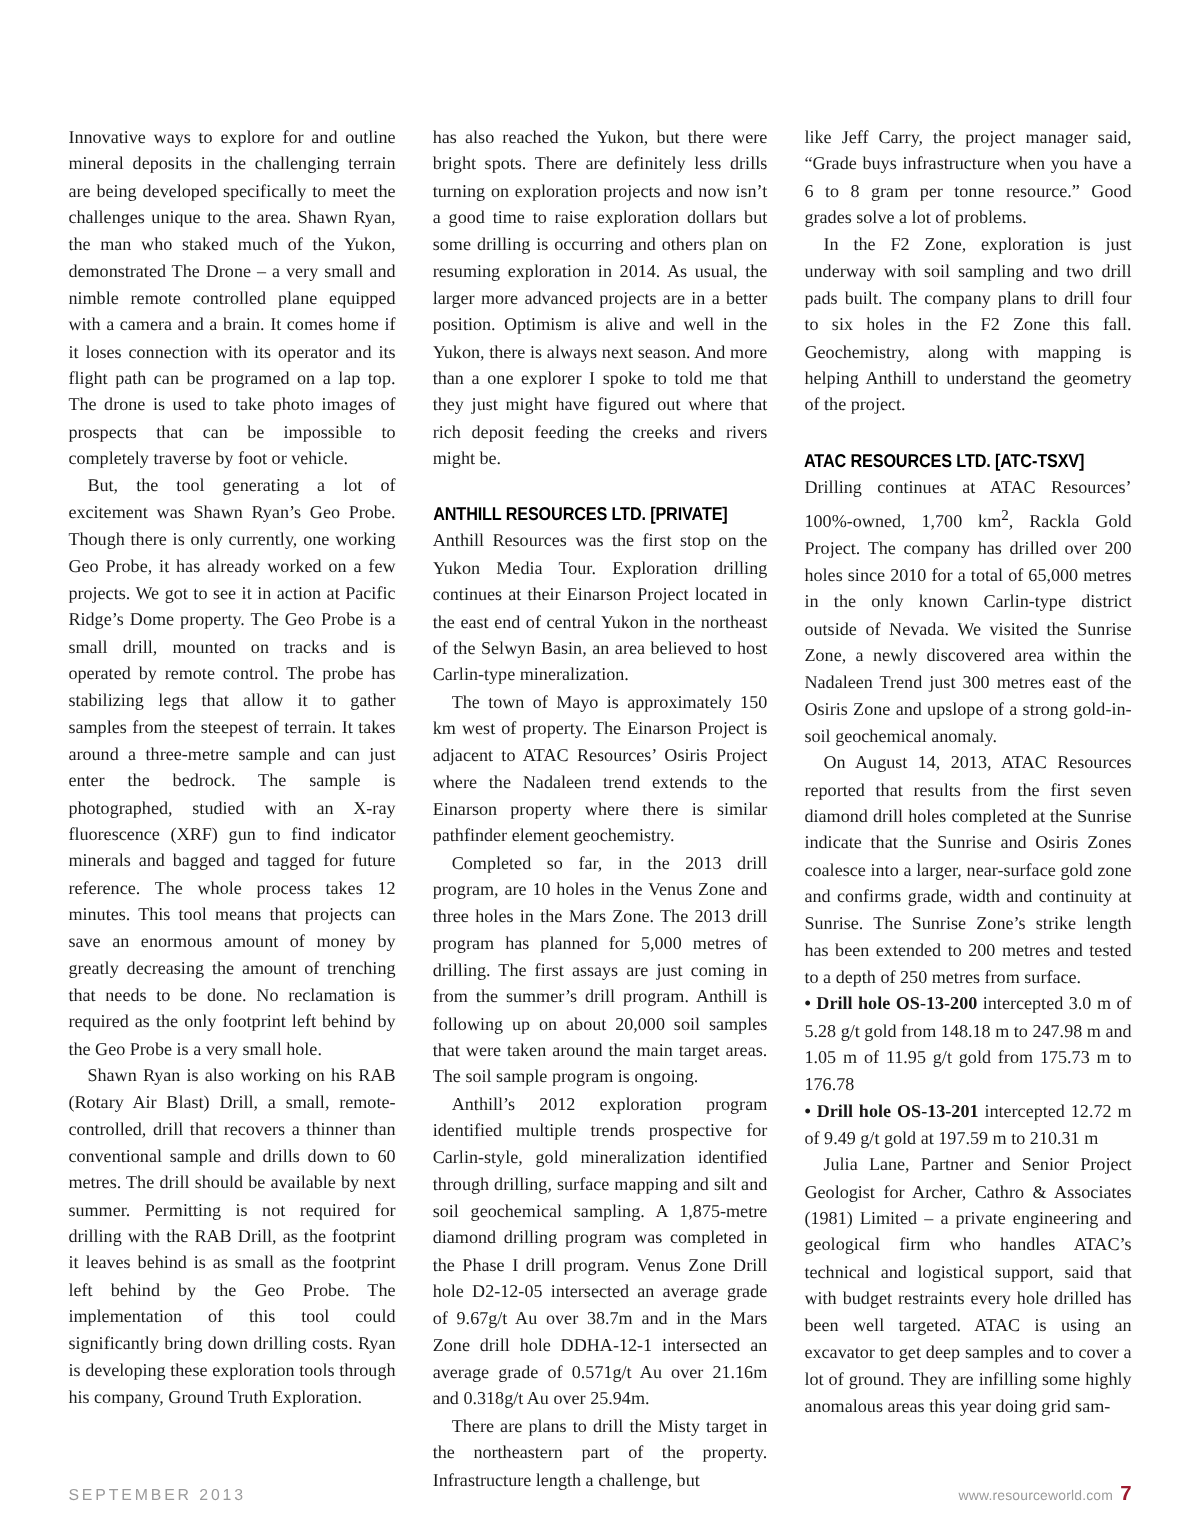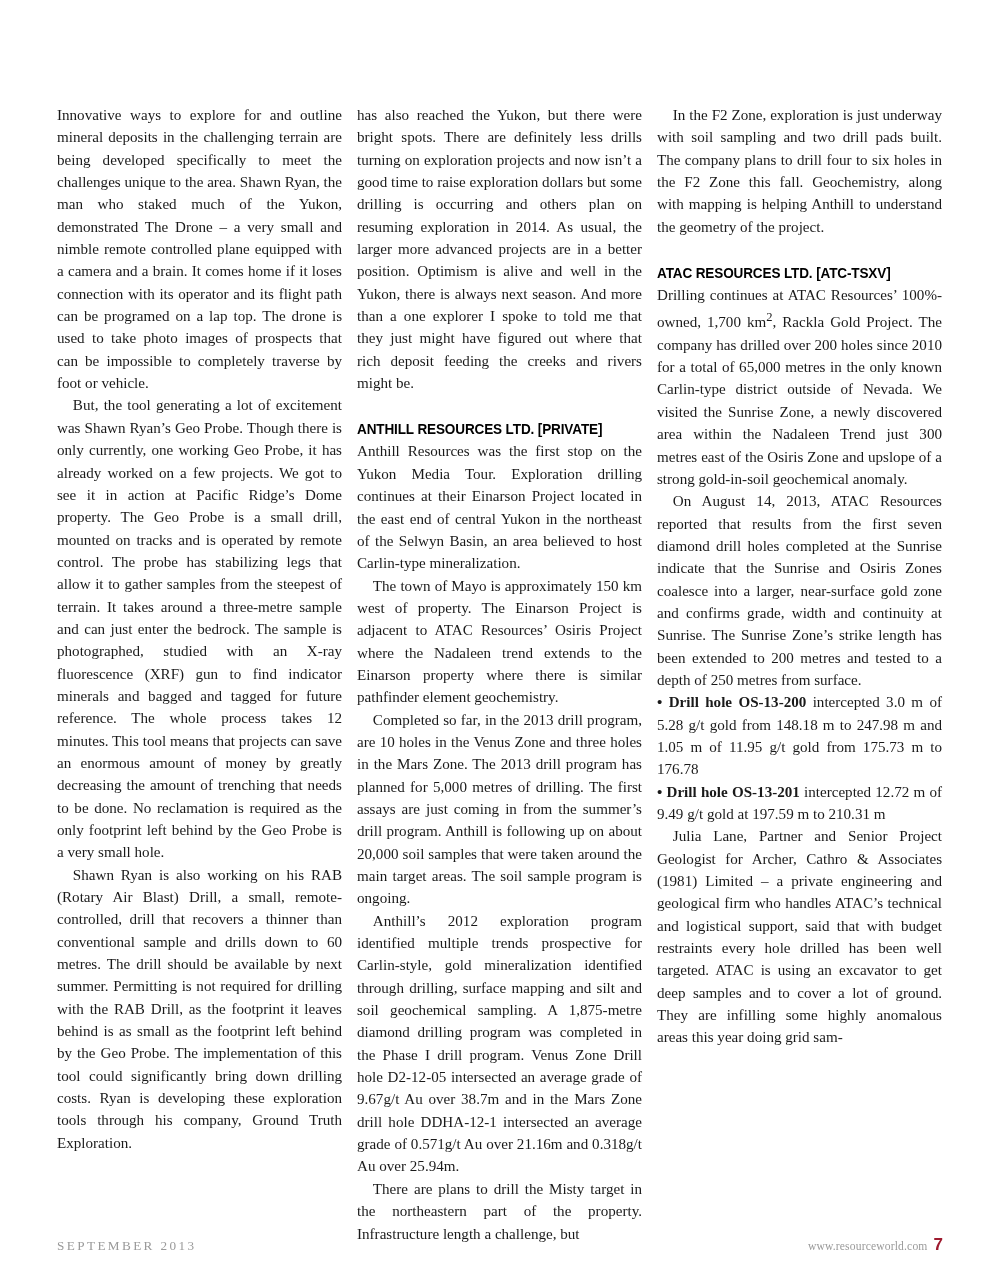--- a/index.html
+++ b/index.html
@@ -27,21 +27,21 @@
   }
 
   .columns {
     position: absolute;
     left: 57px;
     top: 104px;
     width: 886px;
     height: 1110px;
     display: flex;
     flex-direction: row;
-    gap: 0;
+    gap: 16px;
   }
 
   .column {
     width: 285px;
     margin-right: 15px;
     font-size: 15.1px;
     line-height: 22.35px;
     text-align: justify;
     text-justify: inter-word;
     hyphens: none;
@@ -84,35 +84,35 @@
     left: 57px;
     top: 1236px;
     width: 886px;
     height: 24px;
     display: flex;
     flex-direction: row;
     align-items: baseline;
     justify-content: space-between;
   }
   .footer-left {
-    font-family: Liberation Serif, serif;
+    font-family: Liberation Sans, sans-serif;
     font-size: 13.2px;
     letter-spacing: 2.4px;
     color: #9a9a9a;
     white-space: nowrap;
   }
   .footer-right {
     display: flex;
     flex-direction: row;
     align-items: baseline;
     gap: 6px;
     white-space: nowrap;
   }
   .footer-url {
-    font-family: Liberation Serif, serif;
+    font-family: Liberation Sans, sans-serif;
     font-size: 11.6px;
     letter-spacing: 0.15px;
     color: #9a9a9a;
     text-align: center;
   }
   .footer-pageno {
     font-family: "Liberation Sans", "DejaVu Sans", sans-serif;
     font-weight: bold;
     font-size: 17px;
     color: #9e1b2f;
@@ -133,20 +133,21 @@
     <div class="column">
         <p class="para noindent">has also reached the Yukon, but there were bright spots. There are definitely less drills turning on exploration projects and now isn’t a good time to raise exploration dollars but some drilling is occurring and others plan on resuming exploration in 2014. As usual, the larger more advanced projects are in a better position. Optimism is alive and well in the Yukon, there is always next season. And more than a one explorer I spoke to told me that they just might have figured out where that rich deposit feeding the creeks and rivers might be.</p>
         <h2 class="section-head tight-top">ANTHILL RESOURCES LTD. [PRIVATE]</h2>
         <p class="para noindent">Anthill Resources was the first stop on the Yukon Media Tour. Exploration drilling continues at their Einarson Project located in the east end of central Yukon in the northeast of the Selwyn Basin, an area believed to host Carlin-type mineralization.</p>
         <p class="para">The town of Mayo is approximately 150 km west of property. The Einarson Project is adjacent to ATAC Resources’ Osiris Project where the Nadaleen trend extends to the Einarson property where there is similar pathfinder element geochemistry.</p>
         <p class="para">Completed so far, in the 2013 drill program, are 10 holes in the Venus Zone and three holes in the Mars Zone. The 2013 drill program has planned for 5,000 metres of drilling. The first assays are just coming in from the summer’s drill program. Anthill is following up on about 20,000 soil samples that were taken around the main target areas. The soil sample program is ongoing.</p>
         <p class="para">Anthill’s 2012 exploration program identified multiple trends prospective for Carlin-style, gold mineralization identified through drilling, surface mapping and silt and soil geochemical sampling. A 1,875-metre diamond drilling program was completed in the Phase I drill program. Venus Zone Drill hole D2-12-05 intersected an average grade of 9.67g/t Au over 38.7m and in the Mars Zone drill hole DDHA-12-1 intersected an average grade of 0.571g/t Au over 21.16m and 0.318g/t Au over 25.94m.</p>
         <p class="para">There are plans to drill the Misty target in the northeastern part of the property. Infrastructure length a challenge, but</p>
       </div>
     <div class="column">
+        <p class="para noindent">like Jeff Carry, the project manager said, “Grade buys infrastructure when you have a 6 to 8 gram per tonne resource.” Good grades solve a lot of problems.</p>
         <p class="para">In the F2 Zone, exploration is just underway with soil sampling and two drill pads built. The company plans to drill four to six holes in the F2 Zone this fall. Geochemistry, along with mapping is helping Anthill to understand the geometry of the project.</p>
         <h2 class="section-head tight-top">ATAC RESOURCES LTD. [ATC-TSXV]</h2>
         <p class="para noindent">Drilling continues at ATAC Resources’ 100%-owned, 1,700 km<sup>2</sup>, Rackla Gold Project. The company has drilled over 200 holes since 2010 for a total of 65,000 metres in the only known Carlin-type district outside of Nevada. We visited the Sunrise Zone, a newly discovered area within the Nadaleen Trend just 300 metres east of the Osiris Zone and upslope of a strong gold-in-soil geochemical anomaly.</p>
         <p class="para">On August 14, 2013, ATAC Resources reported that results from the first seven diamond drill holes completed at the Sunrise indicate that the Sunrise and Osiris Zones coalesce into a larger, near-surface gold zone and confirms grade, width and continuity at Sunrise. The Sunrise Zone’s strike length has been extended to 200 metres and tested to a depth of 250 metres from surface.</p>
         <p class="bullet"><span class="lead">• Drill hole OS-13-200</span><span> intercepted 3.0 m of 5.28 g/t gold from 148.18 m to 247.98 m and 1.05 m of 11.95 g/t gold from 175.73 m to 176.78</span></p>
         <p class="bullet"><span class="lead">• Drill hole OS-13-201</span><span> intercepted 12.72 m of 9.49 g/t gold at 197.59 m to 210.31 m</span></p>
         <p class="para">Julia Lane, Partner and Senior Project Geologist for Archer, Cathro &amp; Associates (1981) Limited – a private engineering and geological firm who handles ATAC’s technical and logistical support, said that with budget restraints every hole drilled has been well targeted. ATAC is using an excavator to get deep samples and to cover a lot of ground. They are infilling some highly anomalous areas this year doing grid sam-</p>
       </div>
   </div>
 

